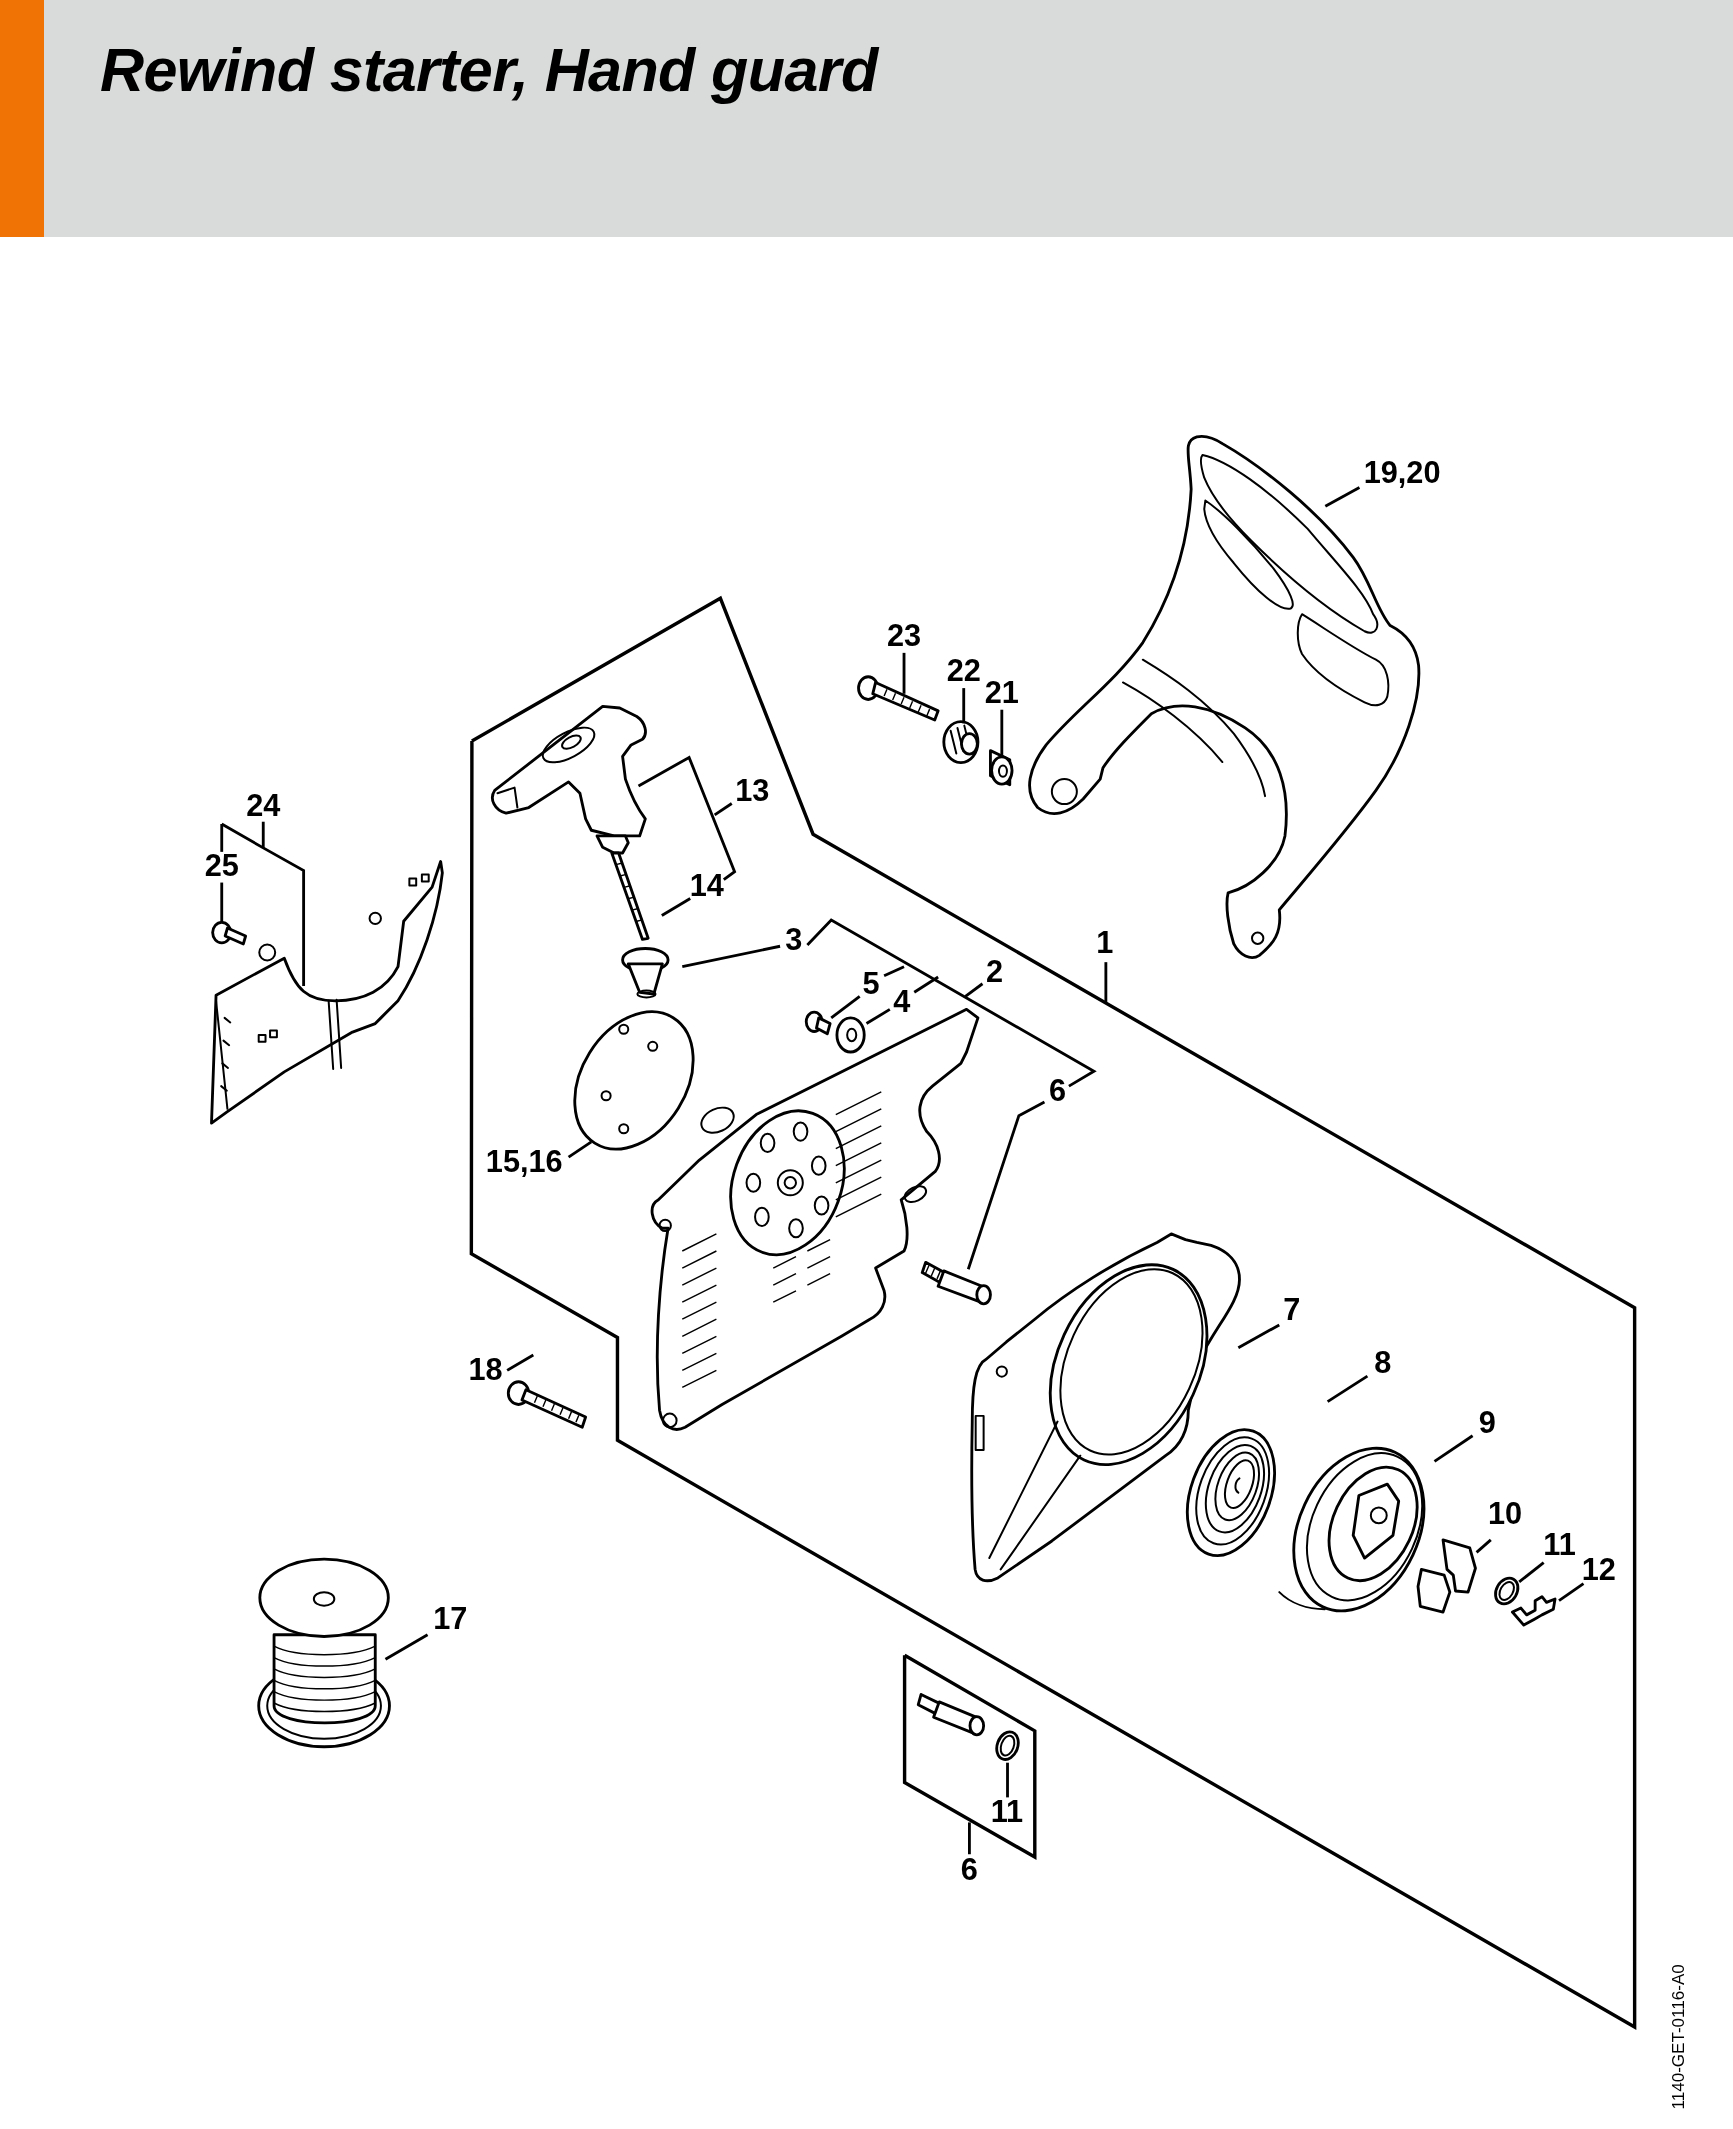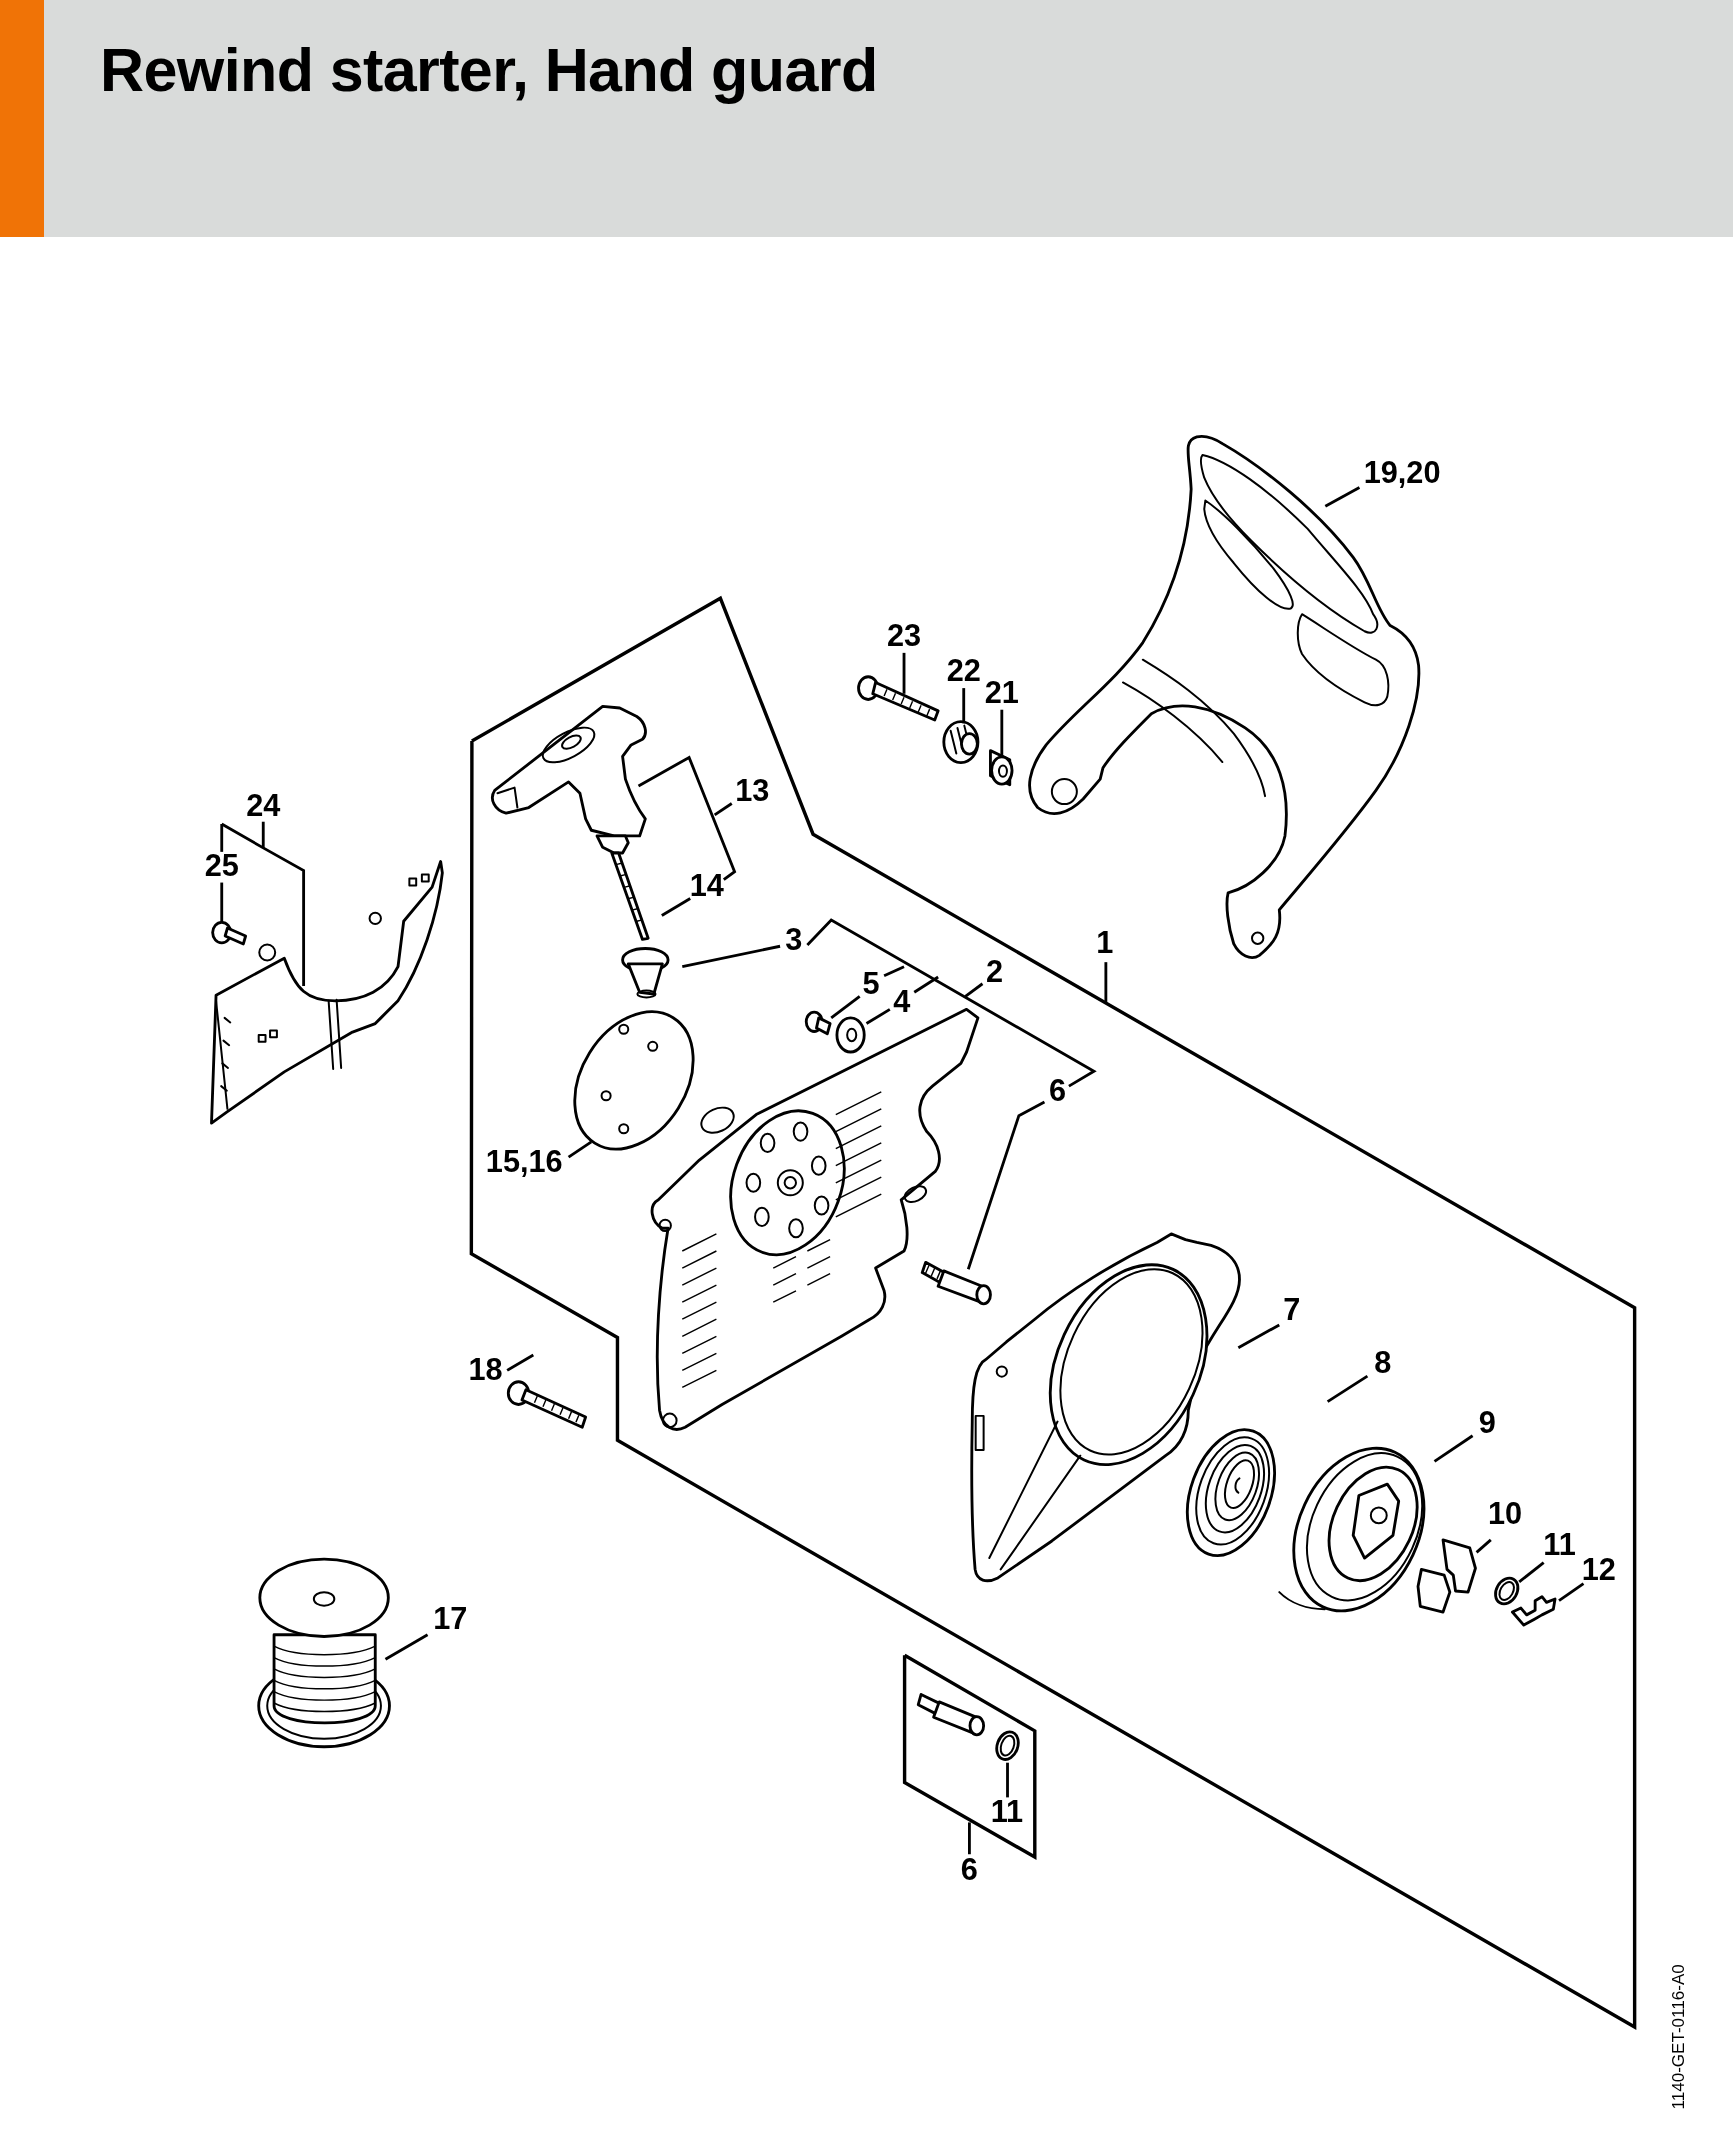--- a/index.html
+++ b/index.html
@@ -1,18 +1,18 @@
 <!DOCTYPE html>
 <html style="font-size:9px"><head>
 <meta charset="utf-8">
 <style>
   html, body { margin: 0; padding: 0; background: #ffffff; }
   body { width: 1733px; height: 2129px; position: relative; overflow: hidden;
          font-family: "Liberation Sans", "DejaVu Sans", sans-serif; }
-  .header { position: absolute; left: 0; top: 0; width: 1733px; height: 237px; background: #d9dbda; }
+  .header { position: absolute; left: 0; top: 0; width: 1733px; height: 237px; background: #d9dbda; font-style: italic; }
   .accent { position: absolute; left: 0; top: 0; width: 44px; height: 237px; background: #f07306; }
   .title { position: absolute; left: 100px; top: 34px; margin: 0; font-size: 61px; font-weight: 700;
            color: #000; letter-spacing: -0.6px; line-height: 1.2; white-space: nowrap;
            font-family: "Liberation Sans", "DejaVu Sans", sans-serif; }
   svg.diagram { position: absolute; left: 0; top: 0; width: 1733px; height: 2129px; }
   .box { fill: none; stroke: #000; stroke-width: 6; stroke-linejoin: miter; }
   .lead { fill: none; stroke: #000; stroke-width: 5; }
   .part { fill: #fff; stroke: #000; stroke-width: 5; stroke-linejoin: round; stroke-linecap: round; }
   .thin { fill: none; stroke: #000; stroke-width: 3.5; stroke-linecap: round; stroke-linejoin: round; }
   .hatch { fill: none; stroke: #000; stroke-width: 2.5; }

